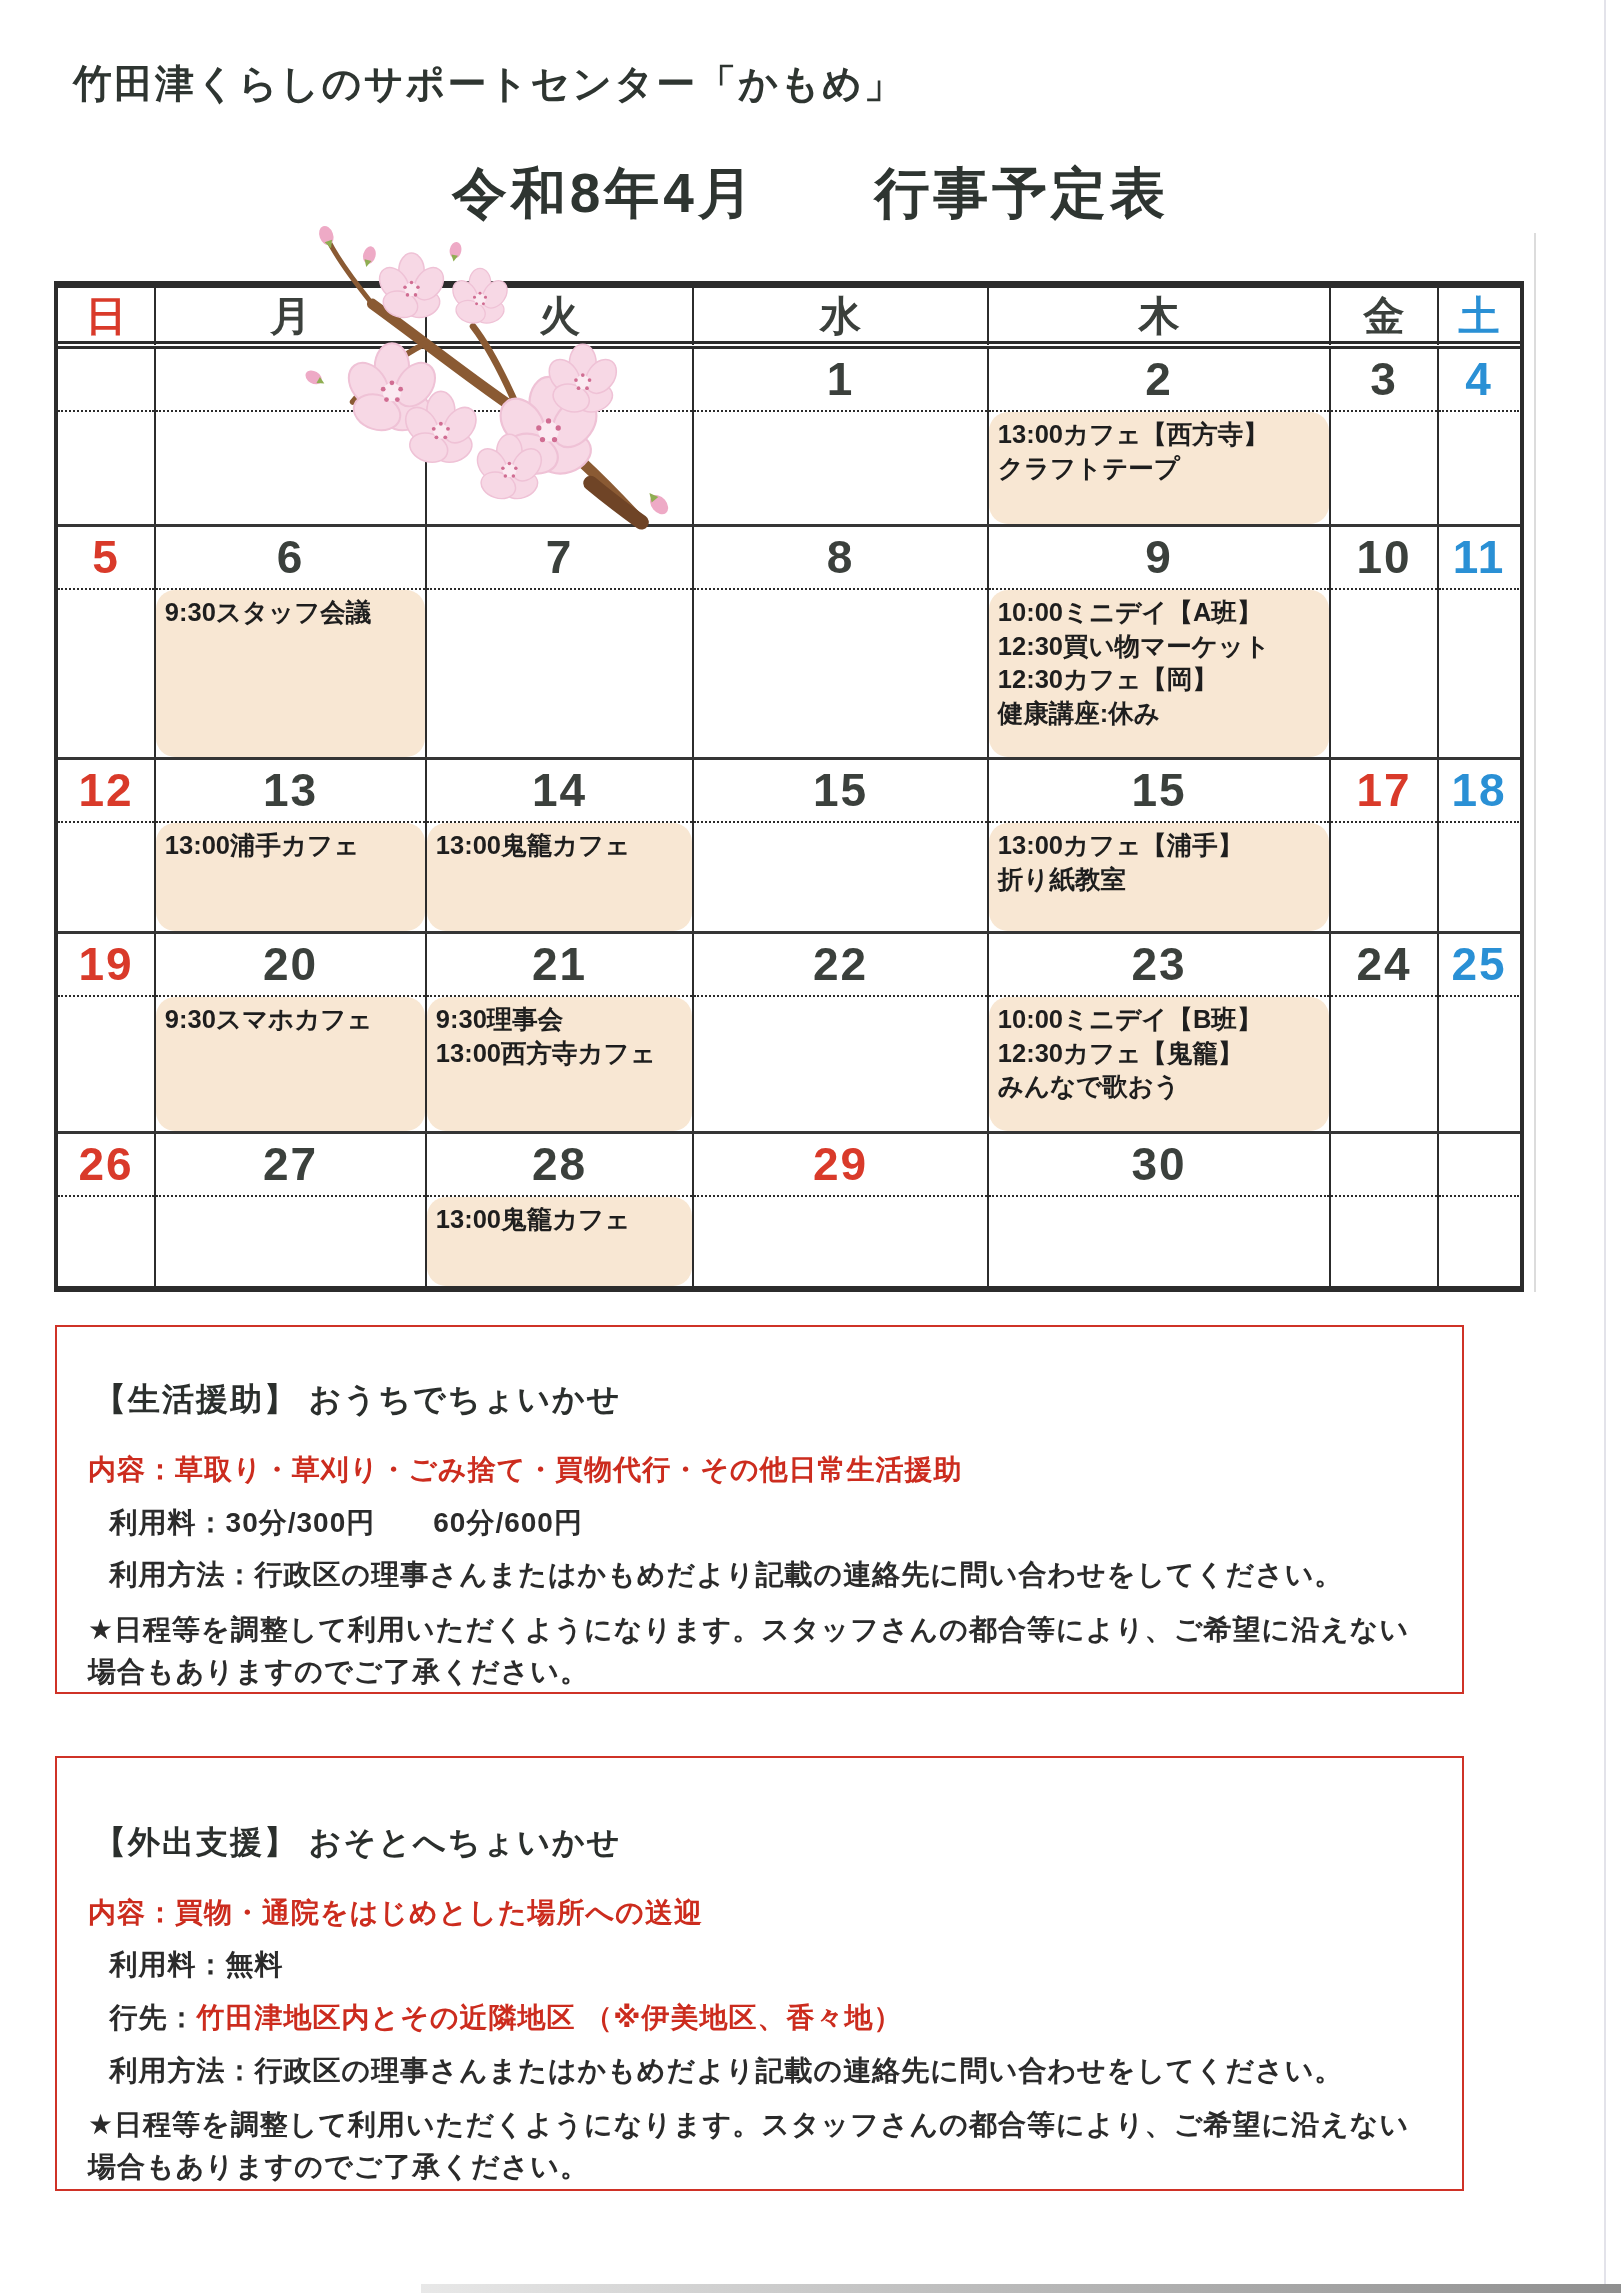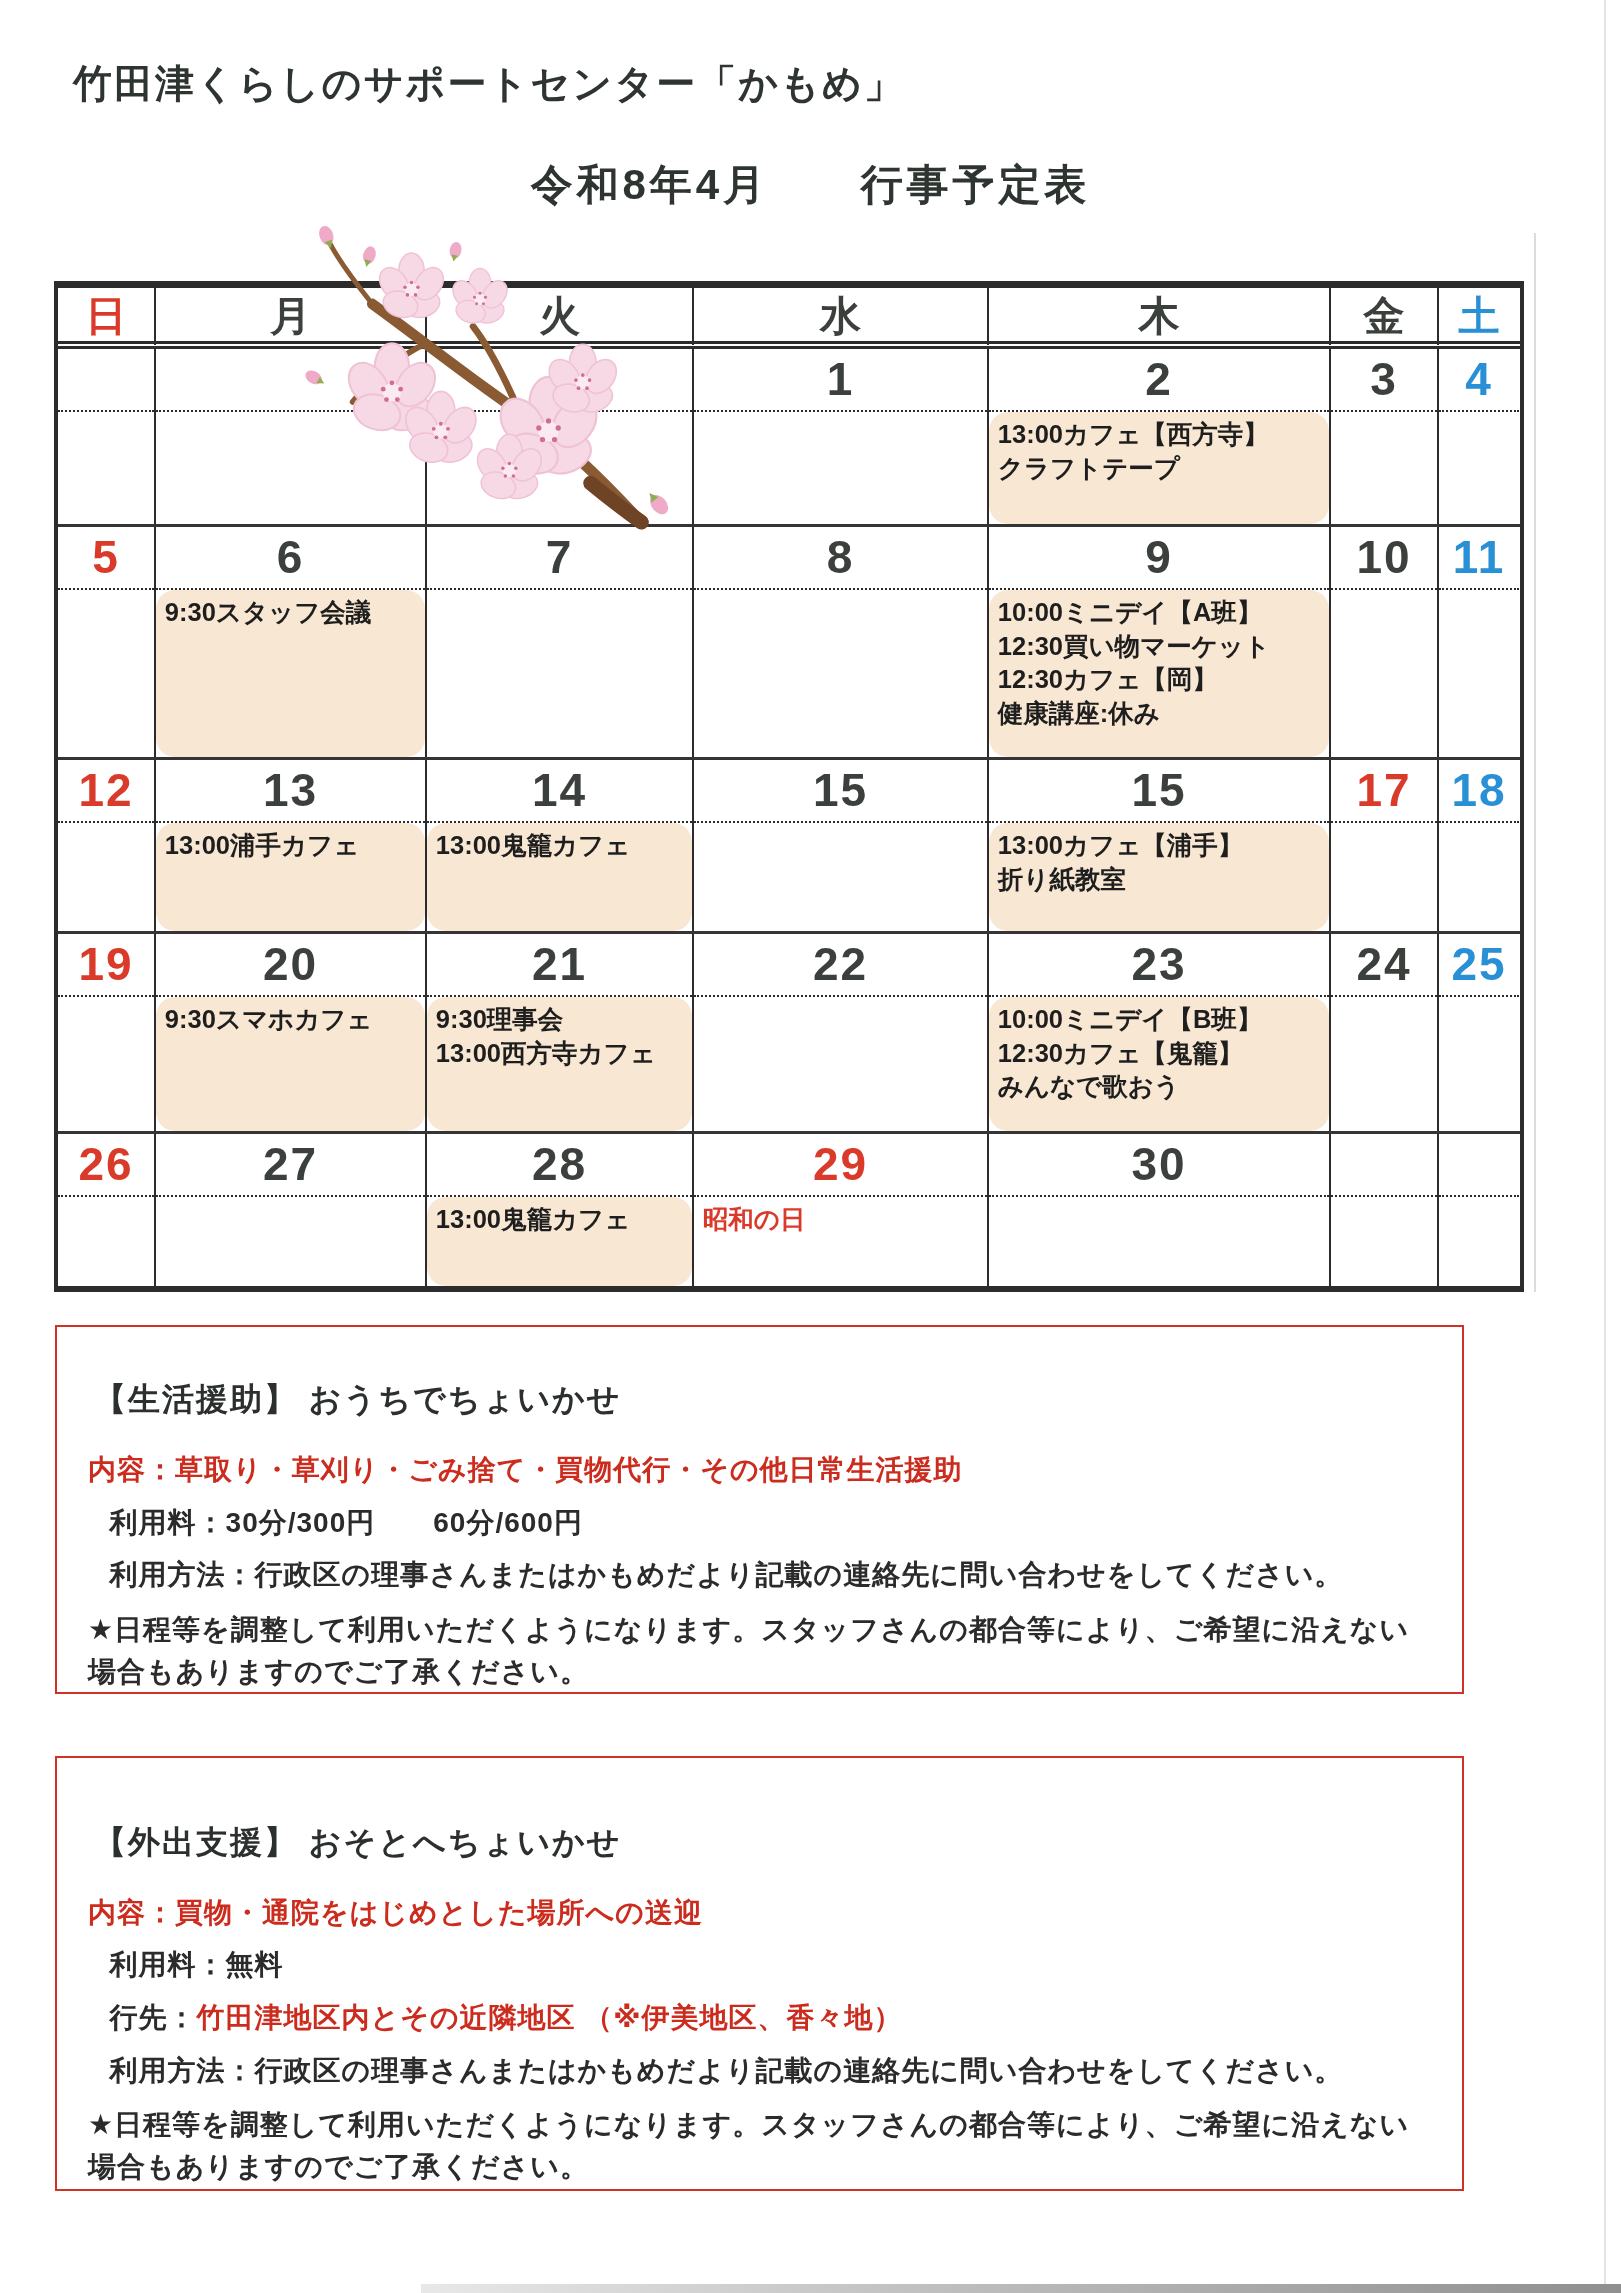--- a/index.html
+++ b/index.html
@@ -12,21 +12,21 @@
     overflow:hidden;
   }
 
   
   .org-title {
     position:absolute; left:73px; top:57px;
     font-size:39px; font-weight:700; letter-spacing:2px; color:#2e3531;
   }
   .cal-title {
     position:absolute; left:0; top:157px; width:1621px;
-    text-align:center; font-size:42px; font-weight:700; letter-spacing:3.9px; color:#2e3531;
+    text-align:center; font-size:55px; font-weight:700; letter-spacing:3.9px; color:#2e3531;
   }
 
   
   .cal {
     position:absolute; left:54px; top:281px; width:1470px;
     border:4.9px solid #2c2c2c; border-top-width:7.8px; border-bottom-width:6.9px;
     background:#fff;
   }
   .row { display:grid; grid-template-columns:98px 271px 267px 295px 342px 108px 80px; }
   .hdr-row { height:61px; border-bottom:8.8px double #2c2c2c; }
@@ -265,23 +265,20 @@
         <div class="events"></div>
       </div>
     <div class="cell">
         <div class="date-area"><span class="date-num">28</span></div>
       <div class="events hl">
         <div class="ev">13:00鬼籠カフェ</div>
       </div>
       </div>
     <div class="cell">
         <div class="date-area"><span class="date-num d-red">29</span></div>
-      <div class="events">
-        <div class="ev red-ev">昭和の日</div>
-      </div>
       </div>
     <div class="cell">
         <div class="date-area"><span class="date-num">30</span></div>
         <div class="events"></div>
       </div>
     <div class="cell">
         <div class="date-area"><span class="date-num"></span></div>
         <div class="events"></div>
       </div>
     <div class="cell">

